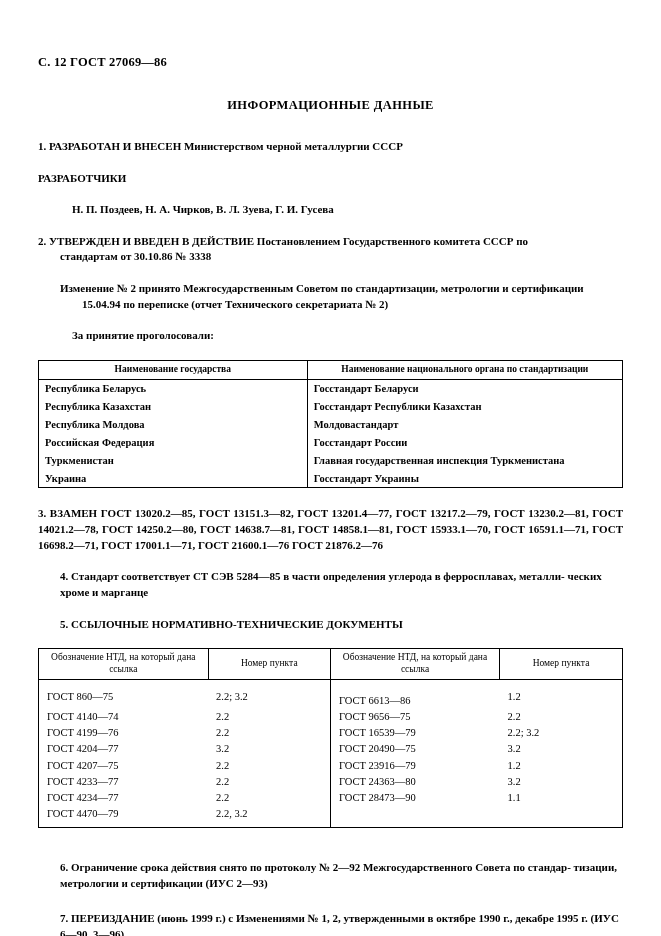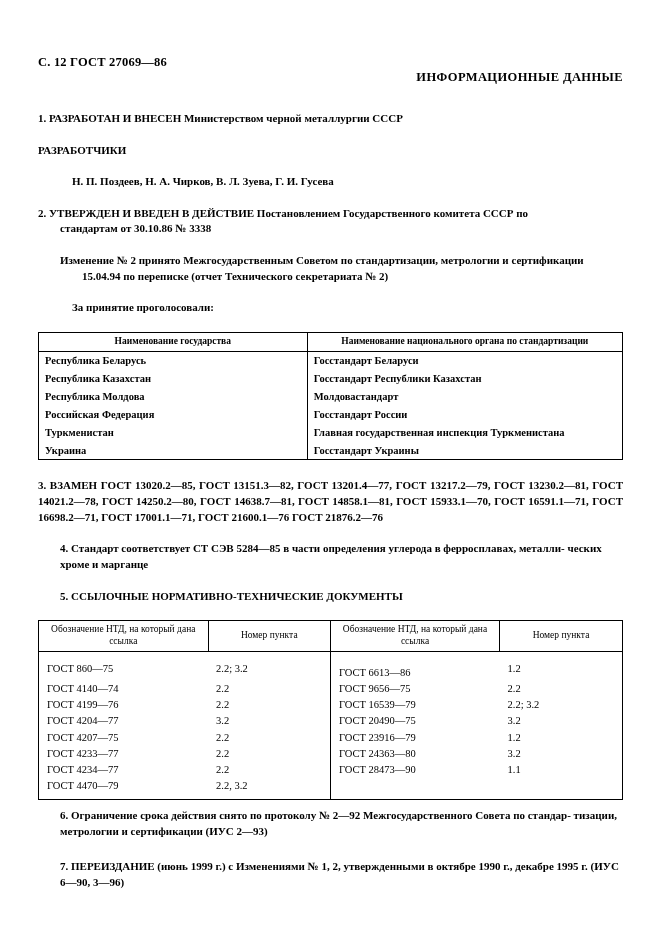--- a/index.html
+++ b/index.html
@@ -18,23 +18,24 @@
     position: relative;
     width: 661px;
     height: 936px;
     box-sizing: border-box;
     padding: 55px 38px 0 38px;
   }
   .page-header {
     font-size: 12.5px;
     font-weight: bold;
     letter-spacing: 0.2px;
+    margin-bottom: 28px;
   }
   .doc-title {
-    text-align: right;
+    text-align: center;
     font-size: 12.5px;
     font-weight: bold;
     letter-spacing: 0.4px;
     margin: 0 0 26px 0;
   }
   .block {
     font-size: 11px;
     line-height: 1.42;
     margin: 0 0 16px 0;
   }
@@ -225,17 +226,17 @@
         <tr>
           <td style="padding-bottom:6px">ГОСТ 4470—79</td>
           <td class="vline" style="padding-bottom:6px">2.2, 3.2</td>
           <td style="padding-bottom:6px"></td>
           <td style="padding-bottom:6px"></td>
         </tr>
       </tbody>
     </table>
   </div>
 
-  <div class="block bold indent-1" style="margin-top:8px">6. Ограничение срока действия снято по протоколу № 2—92 Межгосударственного Совета по стандар- тизации, метрологии и сертификации (ИУС 2—93)</div>
+  <div class="block bold indent-1" style="margin-top:32px">6. Ограничение срока действия снято по протоколу № 2—92 Межгосударственного Совета по стандар- тизации, метрологии и сертификации (ИУС 2—93)</div>
 
   <div class="block bold indent-1" style="margin-top:20px">7. ПЕРЕИЗДАНИЕ  (июнь  1999 г.)  с  Изменениями № 1,  2,   утвержденными  в  октябре 1990 г., декабре 1995 г. (ИУС 6—90, 3—96)</div>
 
 </div>
 
 </body></html>

